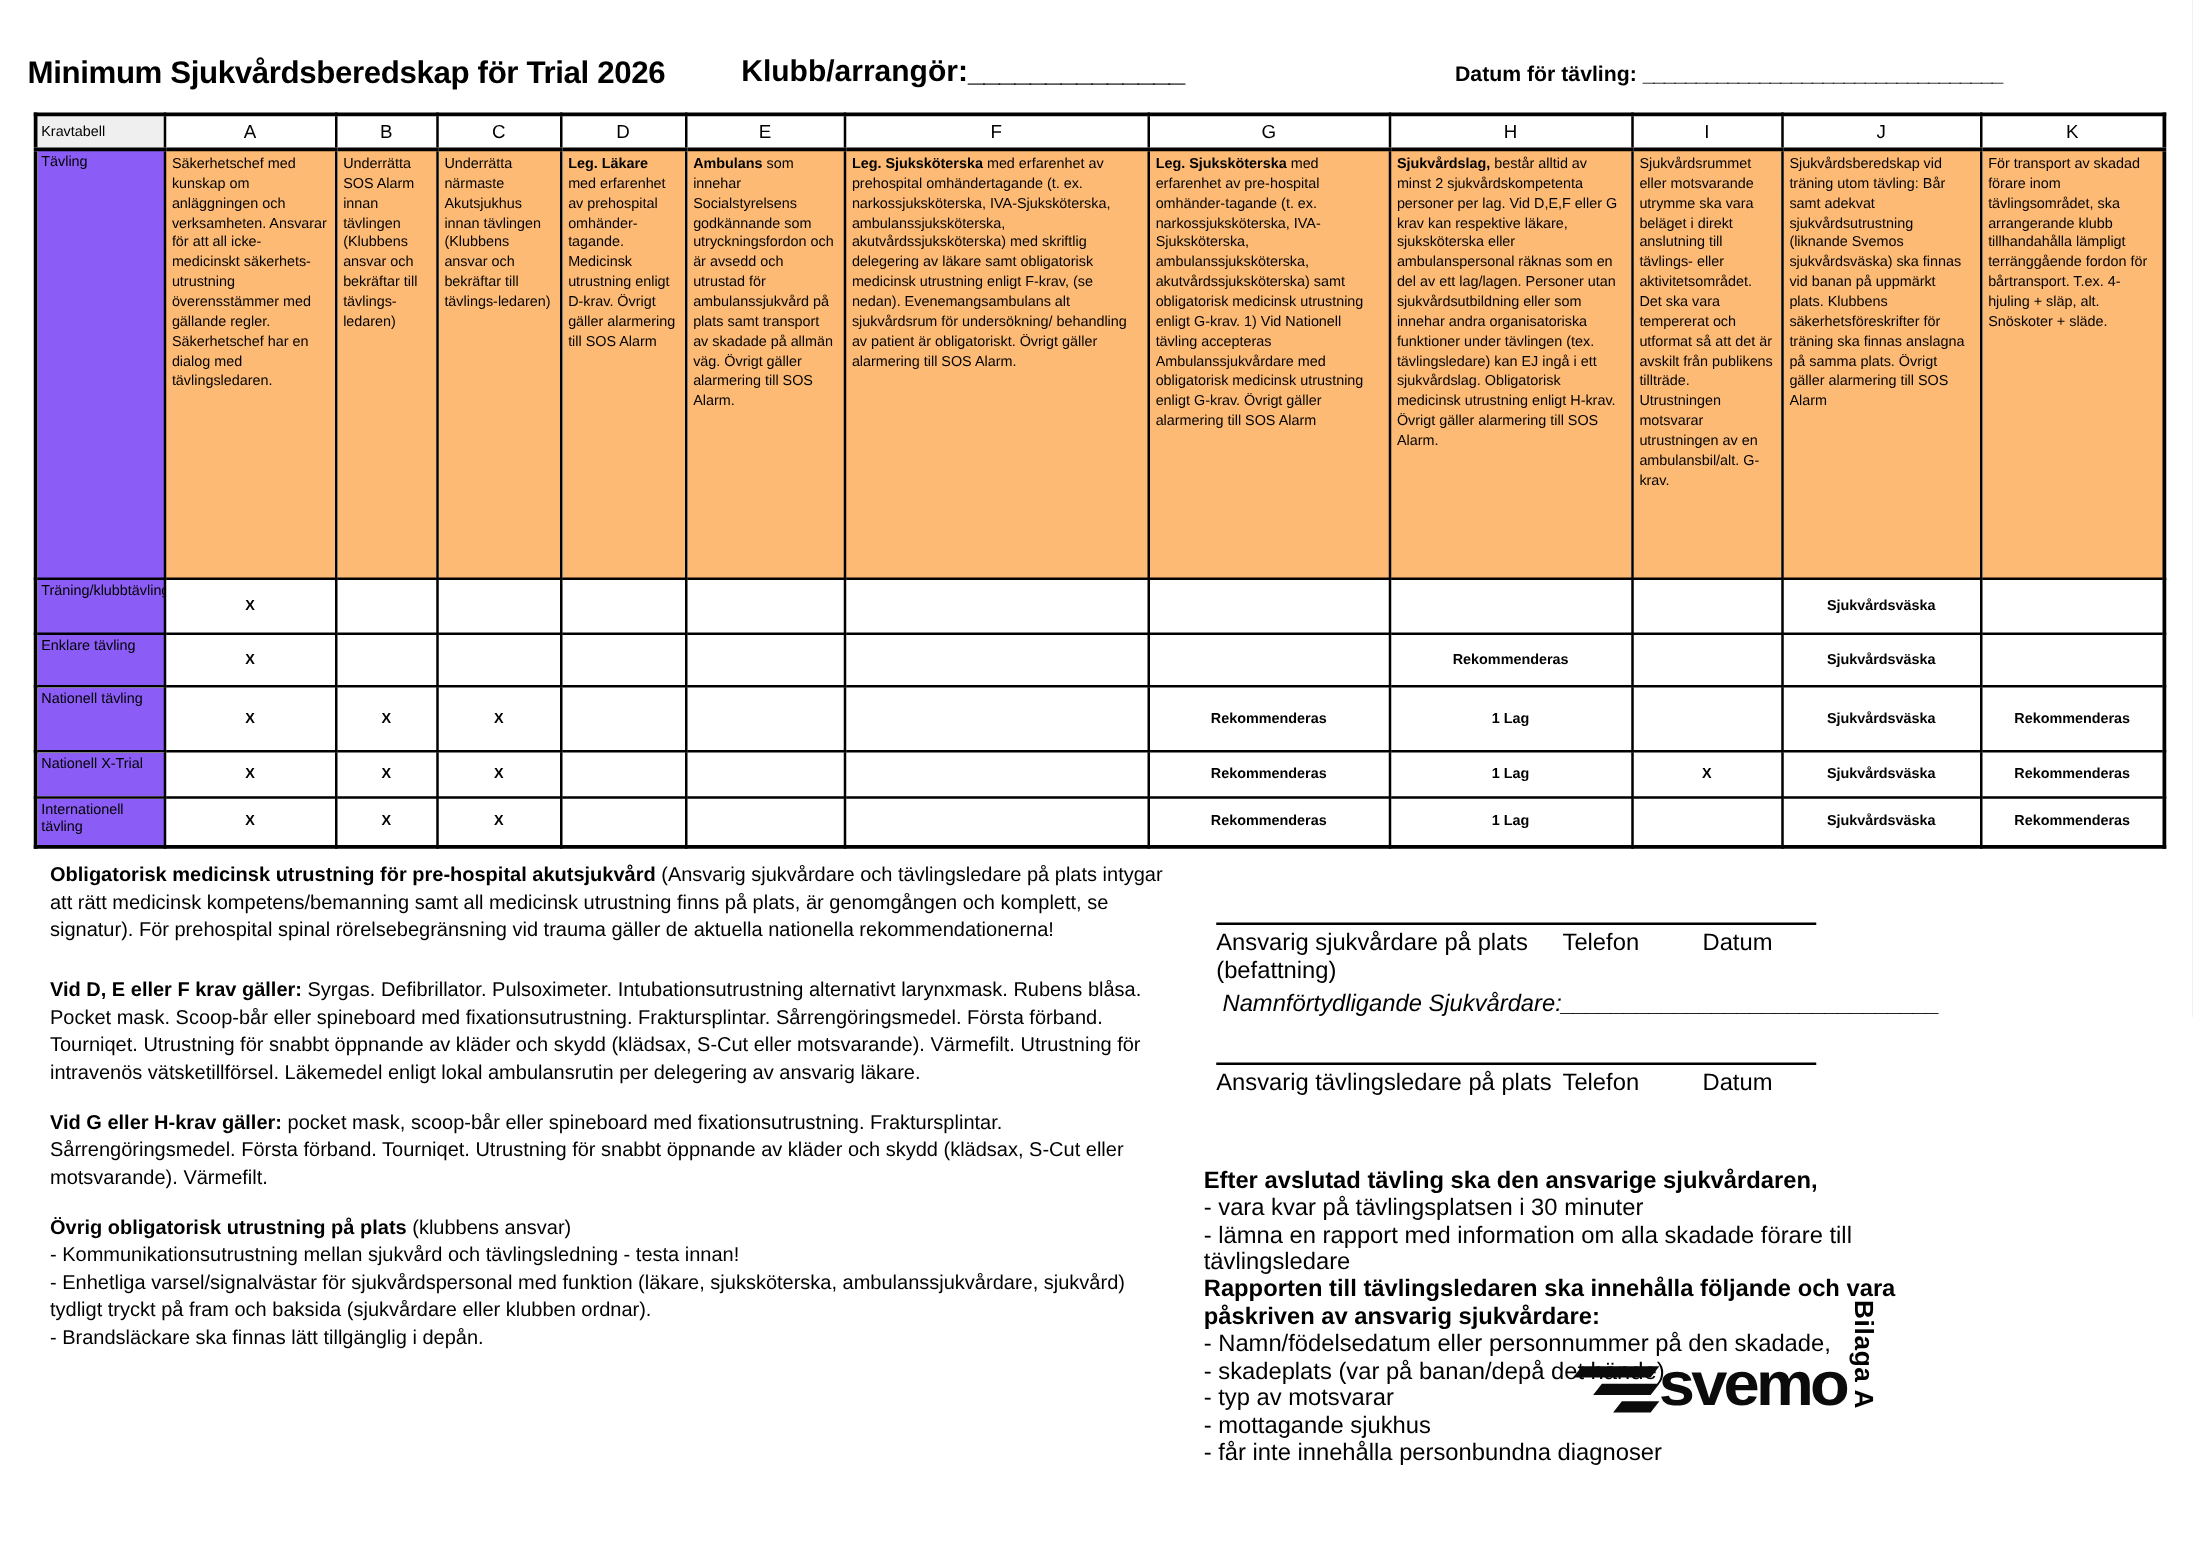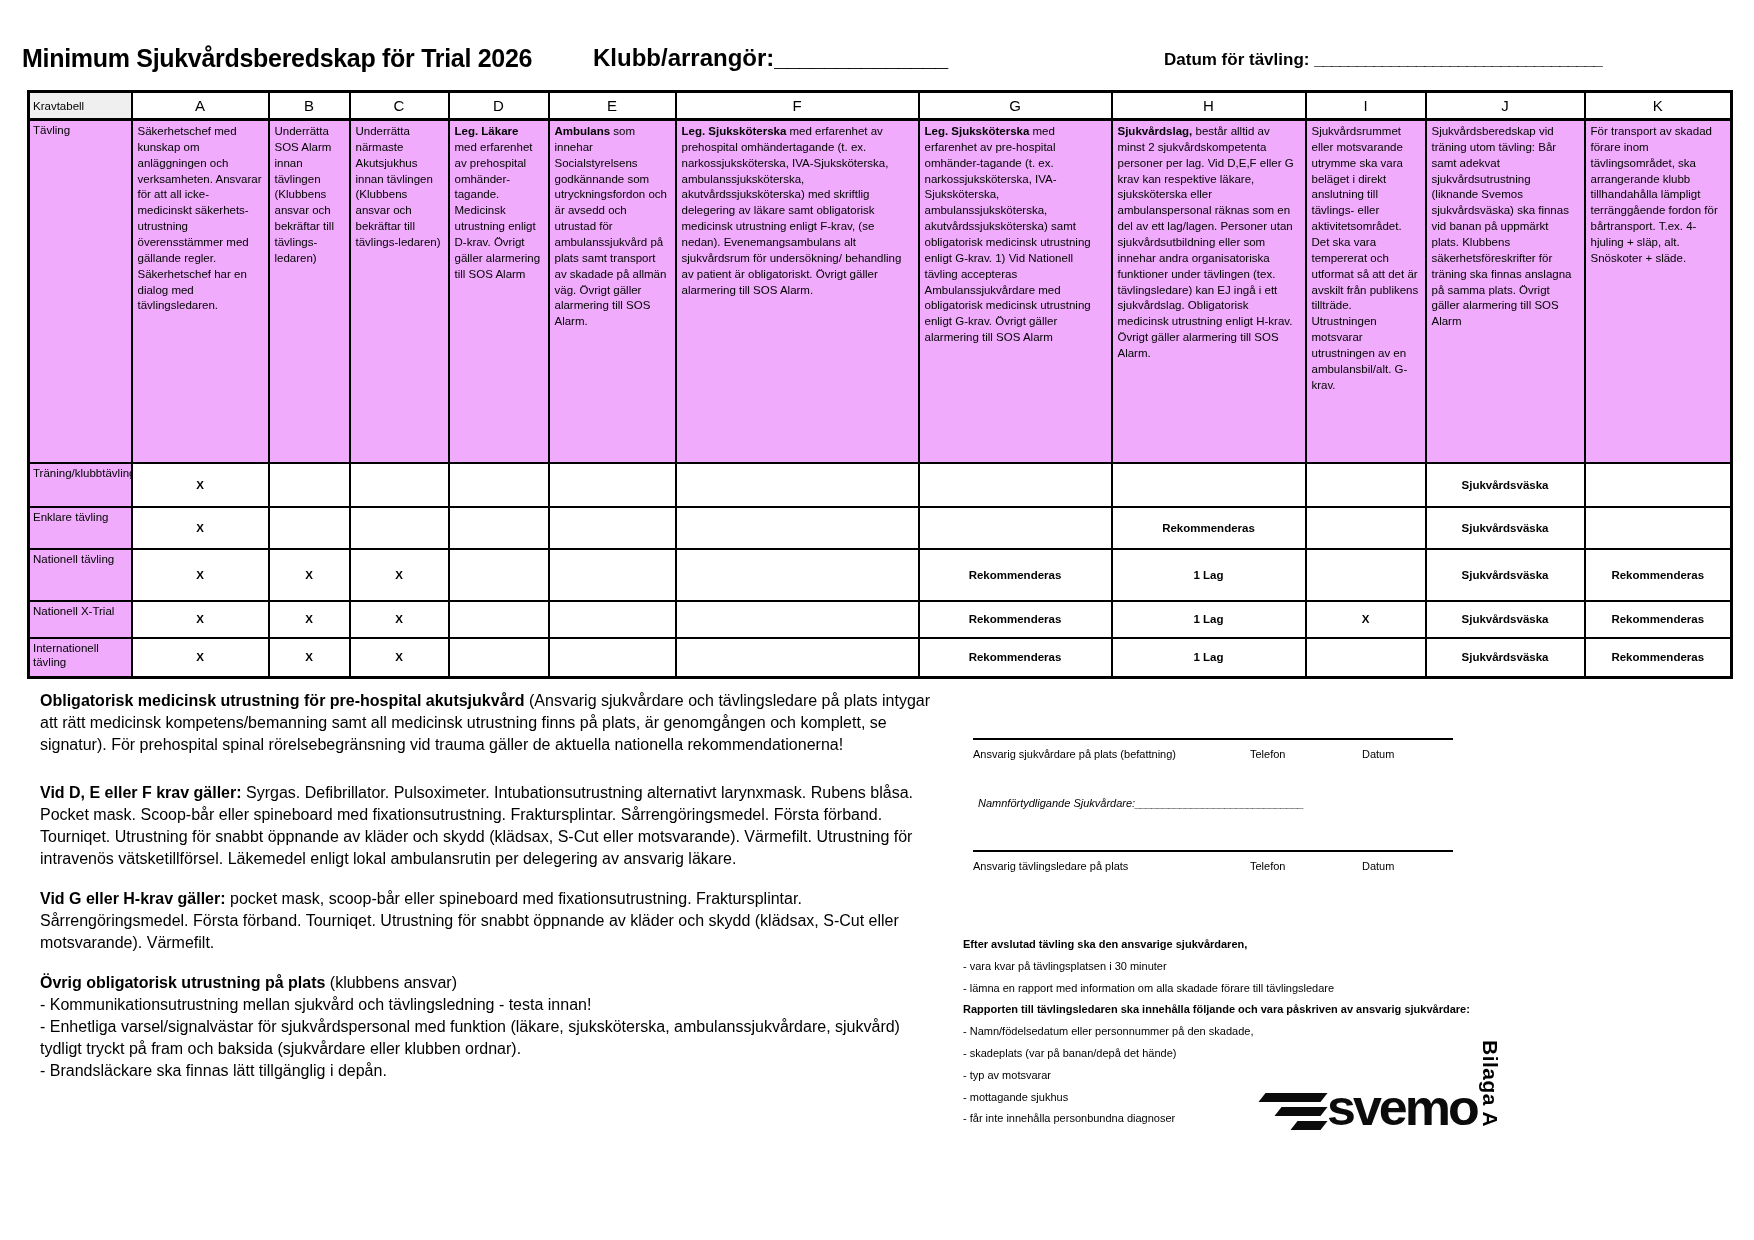--- a/index.html
+++ b/index.html
@@ -15,40 +15,40 @@
   .datum-line { letter-spacing:-1px; }
 
   
   table.krav {
     position:absolute; left:27px; top:90px; width:1703px;
     border-collapse:collapse; table-layout:fixed; border:3px solid #000;
   }
   .krav th, .krav td { border:2px solid #000; padding:0; vertical-align:top; overflow:hidden; }
   .krav thead th { height:23px; font-size:15px; font-weight:normal; text-align:center; vertical-align:middle; border-bottom:3px solid #000; background:#fff; }
   .krav thead th.corner { font-size:11.5px; text-align:left; padding:1px 3px; background:#efefef; }
-  .krav td.lbl { background:#f0abfc; font-size:11.5px; padding:2px 3px; line-height:1.3; font-weight:normal; }
-  .krav td.desc { font-size:11.5px; line-height:1.38; padding:3px 5px 3px 5px; background:#f0abfc; }
+  .krav td.lbl { background:#8b5cf6; font-size:11.5px; padding:2px 3px; line-height:1.3; font-weight:normal; }
+  .krav td.desc { font-size:11.5px; line-height:1.38; padding:3px 5px 3px 5px; background:#fdba74; }
   .krav td.desc b { font-weight:bold; }
   .krav td.val { text-align:center; vertical-align:middle; font-weight:bold; font-size:11.5px; background:#fff; }
   tr.r-tavling { height:343px; }
   tr.r-v1 { height:44px; }
   tr.r-v2 { height:42px; }
   tr.r-v3 { height:52px; }
   tr.r-v4 { height:37px; }
   tr.r-v5 { height:40px; }
 
   
   .left-col { position:absolute; left:40px; top:690px; width:905px; font-size:16px; line-height:22px; }
   .left-col .krisplan { font-size:17px; font-weight:bold; margin:0 0 28px 0; }
   .left-col p { margin:0 0 26px 0; }
   .left-col p.tight { margin-bottom:18px; }
   .left-col .list p { margin:0; }
 
   
-  .right-col { position:absolute; left:973px; top:738px; width:480px; font-size:11px; line-height:21.8px; }
+  .right-col { position:absolute; left:973px; top:738px; width:480px; font-size:19px; line-height:21.8px; }
   .sig-rule { border-top:2px solid #000; width:480px; }
   .sig-row { display:grid; grid-template-columns:277px 112px auto; margin-top:4px; }
   .namn-row { position:absolute; top:55px; left:5px; font-style:italic; white-space:nowrap; }
   .namn-line { letter-spacing:-0.5px; }
   .sig2 { position:absolute; top:112px; left:0; width:480px; }
   .after-block { position:absolute; top:196px; left:-10px; width:560px; }
   .after-block .bold { font-weight:bold; }
   .after-block div { margin:0; }
 
   

